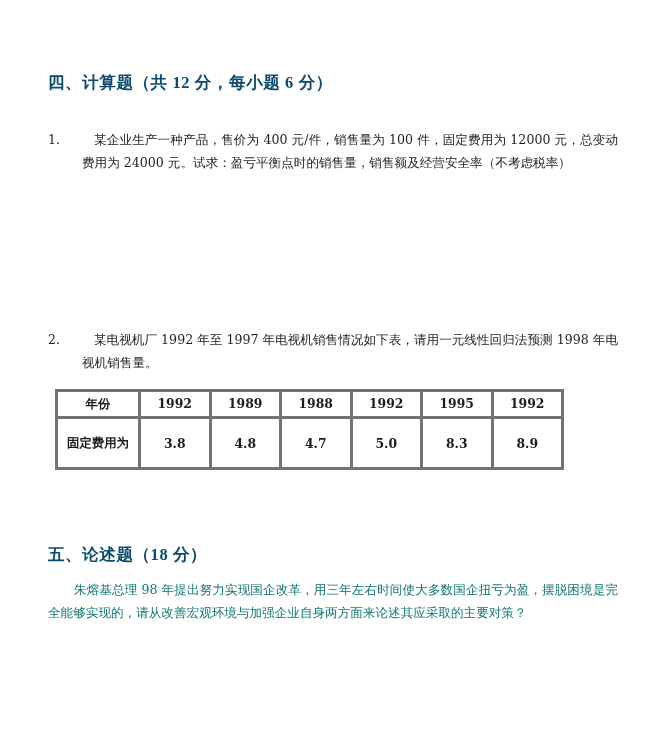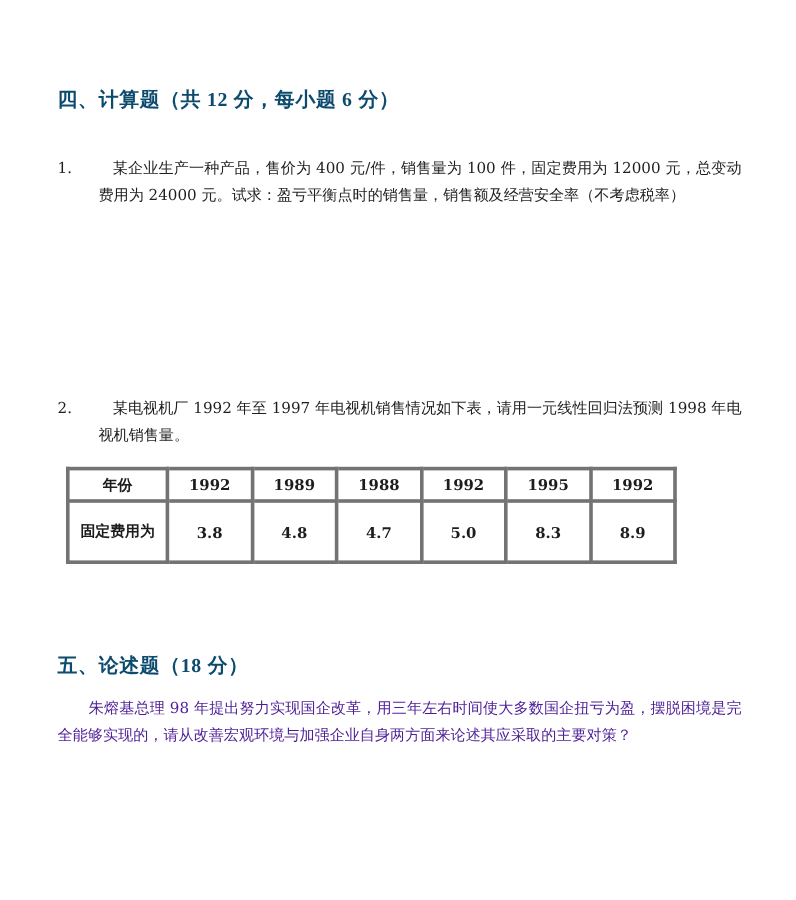--- a/index.html
+++ b/index.html
@@ -68,21 +68,21 @@
   .essay-paragraph {
     position: absolute;
     left: 48px;
     top: 578px;
     width: 570px;
     font-size: 12.6px;
     line-height: 23px;
     text-indent: 26px;
     text-align: justify;
     text-justify: inter-ideograph;
-    color: #4c1d95;
+    color: #0f766e;
   }
 
   
   .sales-table-wrap {
     position: absolute;
     left: 55px;
     top: 389px;
     width: 506px;
   }
   table.sales-table {

